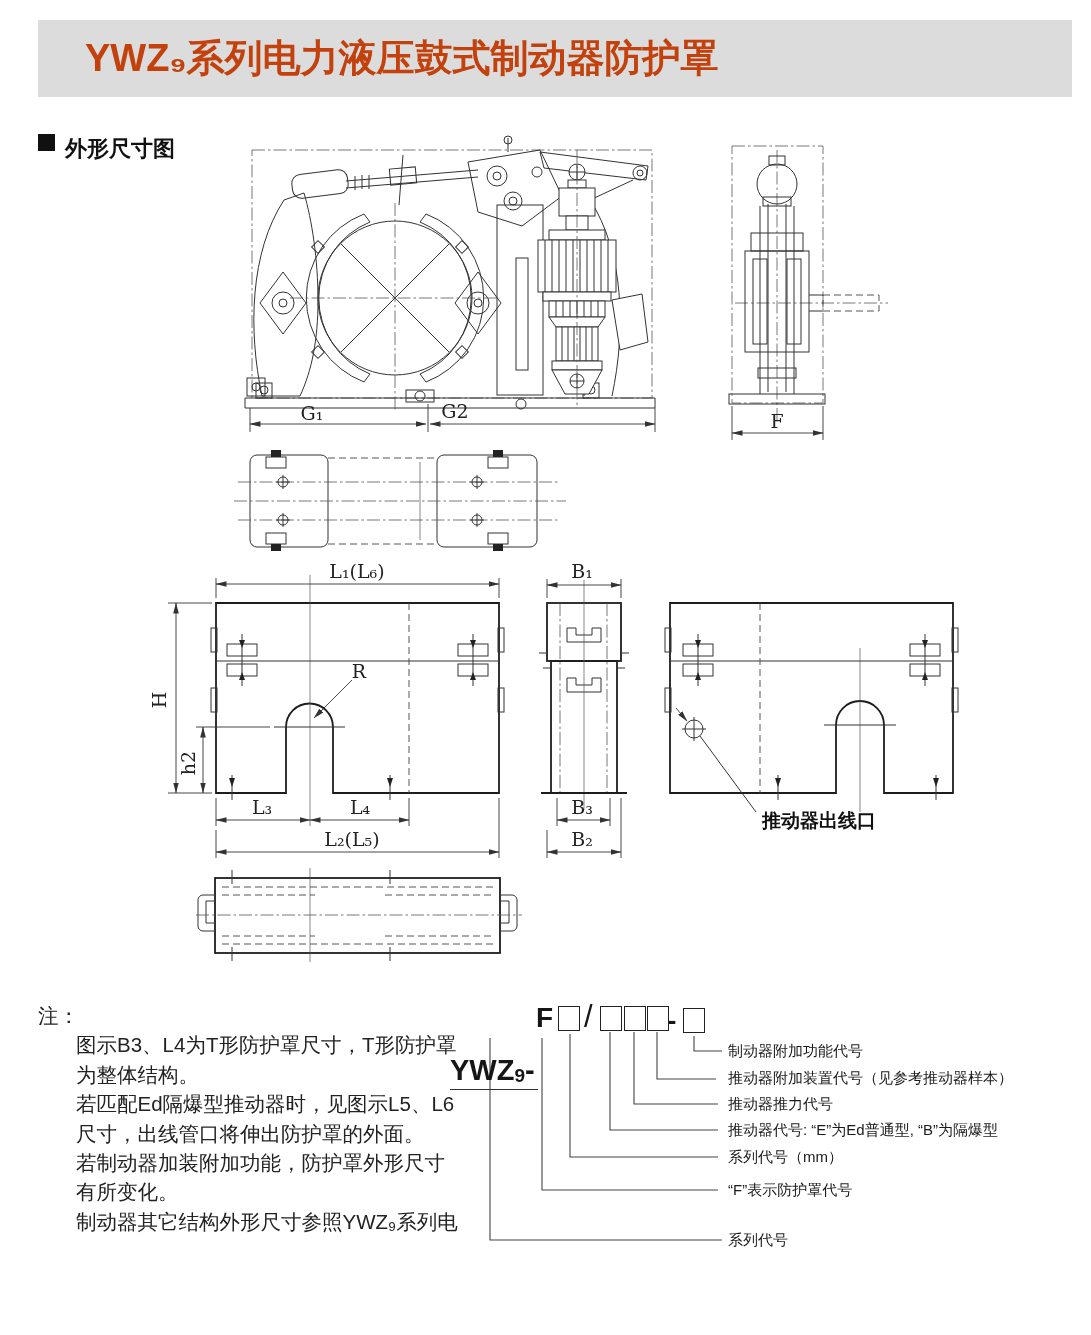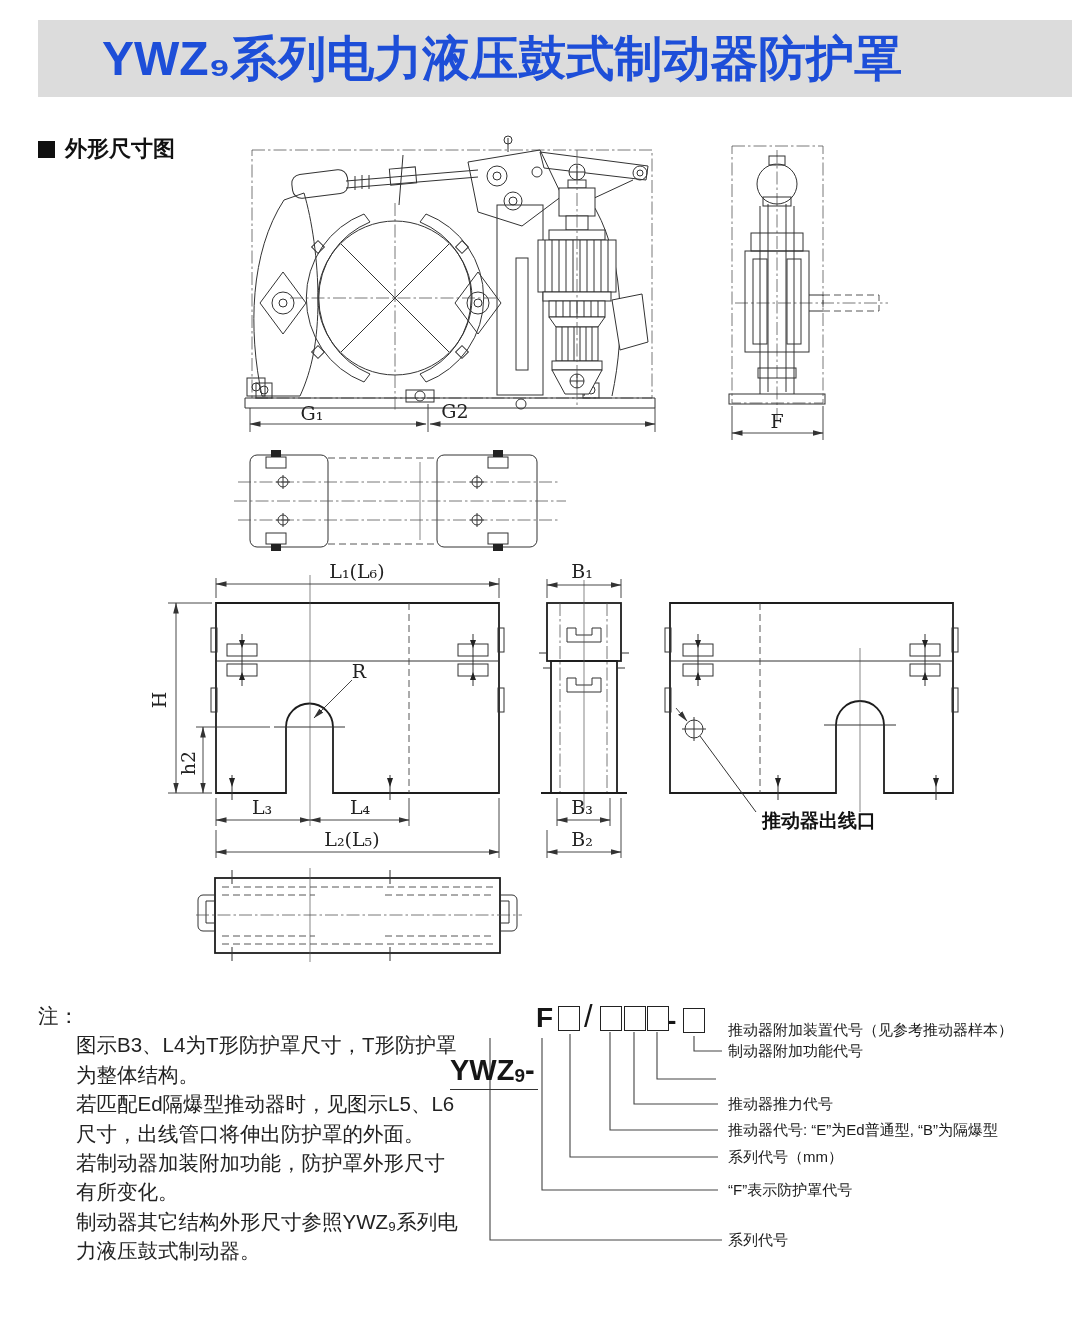--- a/index.html
+++ b/index.html
@@ -1,22 +1,22 @@
 <!DOCTYPE html>
 <html><head>
 <meta charset="utf-8">
 <style>
   html,body{margin:0;padding:0}
   body{width:1091px;height:1335px;position:relative;background:#fff;
        font-family:"Liberation Sans","DejaVu Sans",sans-serif;color:#1a1a1a}
   .page{position:absolute;inset:0;background:#fff;overflow:hidden}
   .title-bar{position:absolute;left:38px;top:20px;width:1034px;height:77px;background:#dcdcdc;
              display:flex;align-items:center}
-  .title-bar h1{margin:0 0 0 64px;font-size:48px;font-weight:600;color:#1d4ed8;letter-spacing:0}
-  .section-heading{position:absolute;left:38px;top:134px;display:flex;align-items:center;gap:10px}
+  .title-bar h1{margin:0 0 0 47px;font-size:38px;font-weight:600;color:#c2410c;letter-spacing:0}
+  .section-heading{position:absolute;left:38px;top:134px;display:flex;align-items:flex-start;gap:10px}
   .sq{width:17px;height:17px;background:#101010;display:inline-block}
   .section-title{font-size:22px;font-weight:700;color:#111}
   svg.draw{position:absolute;left:0;top:0}
   .s{stroke:#333;stroke-width:1;fill:none}
   .sw{stroke:#333;stroke-width:1;fill:#fff}
   .s2{stroke:#1d1d1d;stroke-width:1.8;fill:none}
   .thin{stroke:#555;stroke-width:.7;fill:none}
   .cl{stroke:#555;stroke-width:.8;fill:none;stroke-dasharray:13 3 2.5 3}
   .dsh{stroke:#444;stroke-width:.9;fill:none;stroke-dasharray:7 4}
   .dim{stroke:#333;stroke-width:.9;fill:none}
@@ -389,40 +389,39 @@
     <div class="note-line note-first">
       <span class="note-label">注：</span>
     </div>
     <div class="note-line ind">图示B3、L4为T形防护罩尺寸，T形防护罩</div>
     <div class="note-line ind">为整体结构。</div>
     <div class="note-line ind">若匹配Ed隔爆型推动器时，见图示L5、L6</div>
     <div class="note-line ind">尺寸，出线管口将伸出防护罩的外面。</div>
     <div class="note-line ind">若制动器加装附加功能，防护罩外形尺寸</div>
     <div class="note-line ind">有所变化。</div>
     <div class="note-line ind">制动器其它结构外形尺寸参照YWZ₉系列电</div>
-    <div class="note-line ind">力液压鼓式制动器。</div>
   </div>
 
   <div>
     <span class="code-part code-main">
       <span>YWZ</span>
         <span class="code-sub">9</span>
         <span>-</span>
     </span>
     <span class="code-part code-f">F</span>
     <span class="cbox" style="left:558px;top:1006px"></span>
     <span class="code-part slash">/</span>
     <span class="cbox" style="left:600px;top:1006px"></span>
     <span class="cbox" style="left:624px;top:1006px"></span>
     <span class="cbox" style="left:647px;top:1006px"></span>
     <span class="code-part joiner">-</span>
     <span class="cbox" style="left:683px;top:1008px"></span>
 
     <div class="dlabel" style="top:1042px">制动器附加功能代号</div>
-    <div class="dlabel" style="top:1021px">推动器附加装置代号（见参考推动器样本）</div>
+    <div class="dlabel" style="top:1069px">推动器附加装置代号（见参考推动器样本）</div>
     <div class="dlabel" style="top:1095px">推动器推力代号</div>
     <div class="dlabel" style="top:1121px">推动器代号: “E”为Ed普通型, “B”为隔爆型</div>
     <div class="dlabel" style="top:1148px">系列代号（mm）</div>
     <div class="dlabel" style="top:1181px">“F”表示防护罩代号</div>
     <div class="dlabel" style="top:1231px">系列代号</div>
   </div>
 
 </div>
 
 </body></html>

